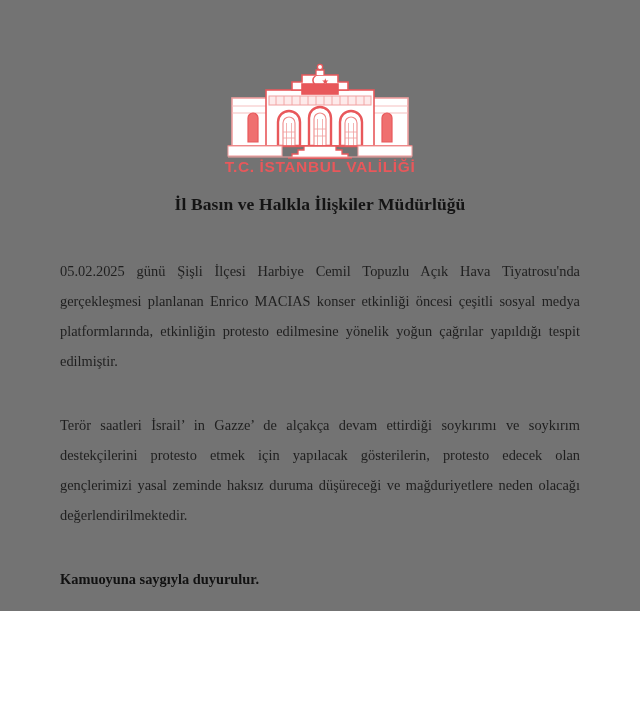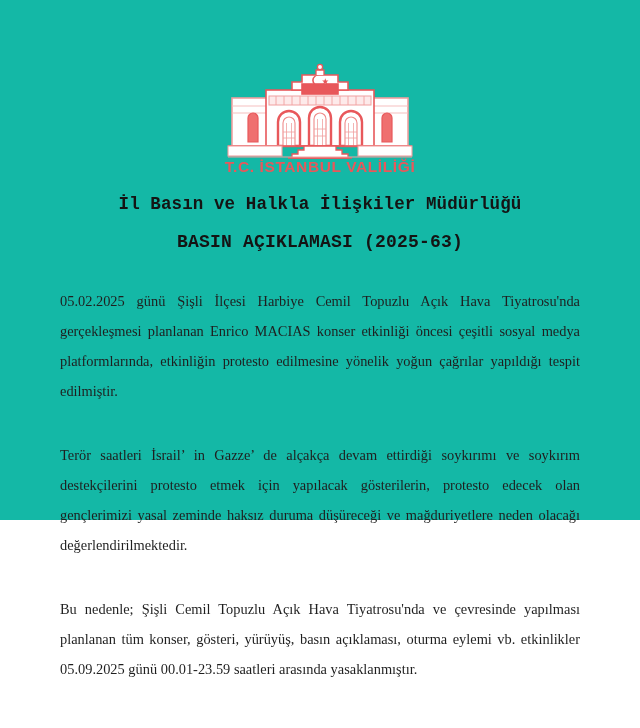--- a/index.html
+++ b/index.html
@@ -13,22 +13,22 @@
     height: 728px;
     overflow: hidden;
     font-family: "Liberation Serif", "DejaVu Serif", serif;
     color: #1b1b1b;
     -webkit-font-smoothing: antialiased;
   }
 
   .page {
     position: relative;
     width: 640px;
-    height: 520px;
-    background: #14b8a6;
+    height: 611px;
+    background: #737373;
     box-sizing: border-box;
   }
 
   
   .letterhead {
     width: 100%;
     padding-top: 56px;
     display: flex;
     flex-direction: column;
     align-items: center;
@@ -38,27 +38,27 @@
     height: 118px;
     display: block;
   }
 
   
   .headings {
     margin-top: 14px;
     text-align: center;
   }
   .doc-heading {
-    font-family: Liberation Mono, monospace;
+    font-family: Liberation Serif, serif;
     font-weight: bold;
     font-size: 17.5px;
     line-height: 1.9;
     letter-spacing: 0.1px;
     color: #141414;
-    margin: 4px;
+    margin: 12px;
   }
   .doc-heading.second {
     font-size: 18px;
     letter-spacing: 0.2px;
   }
 
   
   .body-block {
     margin: 0 auto;
     width: 520px;
@@ -169,23 +169,21 @@
 
         <line x1="6" y1="101" x2="190" y2="101" stroke="#f0a0a0" stroke-width="1.2"></line>
       </g>
 
       <text x="98" y="116" text-anchor="middle" font-family="Liberation Sans, DejaVu Sans, sans-serif" font-size="15.5" font-weight="bold" letter-spacing="0.6" fill="#e8585b">T.C. İSTANBUL VALİLİĞİ</text>
     </svg>
   </div>
 
   <div class="headings">
     <h1 class="doc-heading">İl Basın ve Halkla İlişkiler Müdürlüğü</h1>
-    <h2 class="doc-heading second">BASIN AÇIKLAMASI (2025-63)</h2>
   </div>
 
   <div class="body-block">
     <p class="para">05.02.2025 günü Şişli İlçesi Harbiye Cemil Topuzlu Açık Hava Tiyatrosu'nda gerçekleşmesi planlanan Enrico MACIAS konser etkinliği öncesi çeşitli sosyal medya platformlarında, etkinliğin protesto edilmesine yönelik yoğun çağrılar yapıldığı tespit edilmiştir.</p>
     <p class="para">Terör saatleri İsrail’ in Gazze’ de alçakça devam ettirdiği soykırımı ve soykırım destekçilerini protesto etmek için yapılacak gösterilerin, protesto edecek olan gençlerimizi yasal zeminde haksız duruma düşüreceği ve mağduriyetlere neden olacağı değerlendirilmektedir.</p>
-    <p class="para">Bu nedenle; Şişli Cemil Topuzlu Açık Hava Tiyatrosu'nda ve çevresinde yapılması planlanan tüm konser, gösteri, yürüyüş, basın açıklaması, oturma eylemi vb. etkinlikler 05.09.2025 günü 00.01-23.59 saatleri arasında yasaklanmıştır.</p>
     <p class="closing">Kamuoyuna saygıyla duyurulur.</p>
   </div>
 
 </div>
 
 </body></html>

